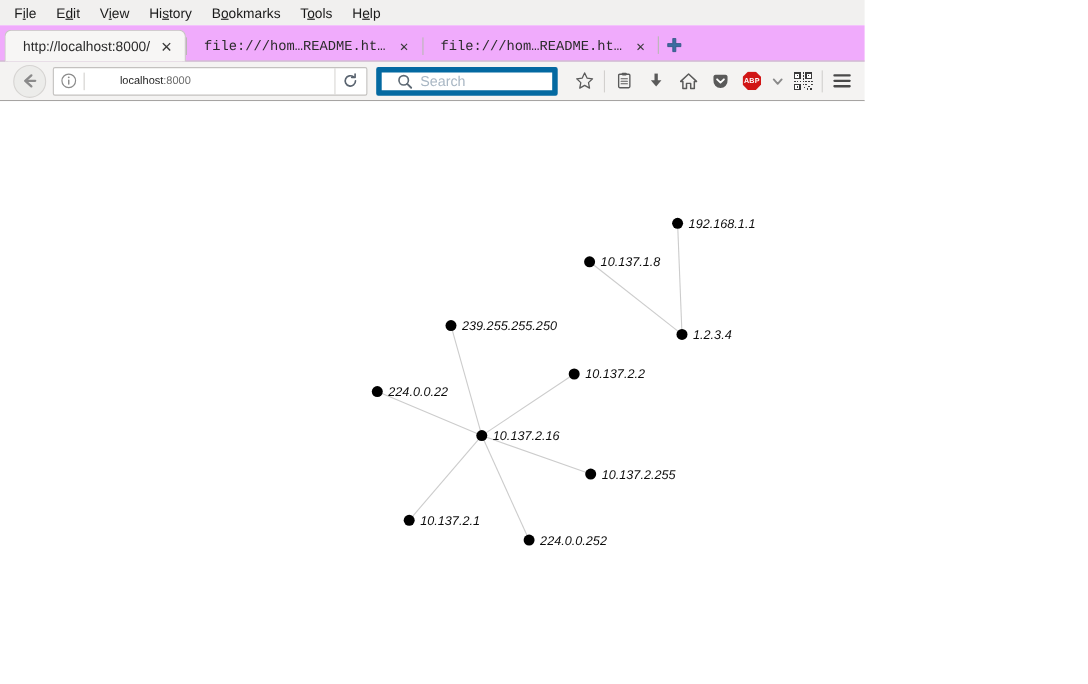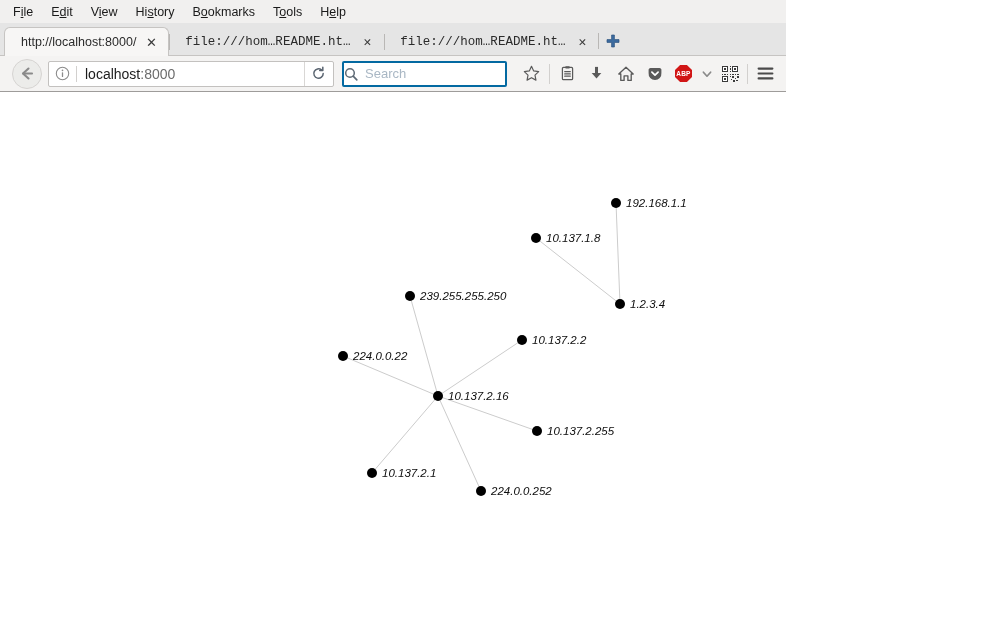--- a/index.html
+++ b/index.html
@@ -40,21 +40,21 @@
     padding: 2px 9px;
     line-height: 16px;
     white-space: nowrap;
     cursor: default;
   }
   .menu-item u { text-decoration: underline; }
 
   
   .tabstrip {
     height: 33px;
-    background: #e5e5e5;
+    background: #f0abfc;
     display: flex;
     align-items: flex-end;
     padding: 0;
     flex: 0 0 auto;
     position: relative;
   }
   .tabstrip::after {
     content: "";
     position: absolute;
     left: 0; right: 0; bottom: 0;
@@ -150,45 +150,46 @@
     border: 1px solid #c3c1bf;
     border-radius: 2px;
     display: flex;
     align-items: center;
     padding: 0 2px 0 6px;
     box-sizing: border-box;
     max-width: 490px;
   }
   .url-text {
     flex: 1 1 auto;
-    font-size: 14px;
+    font-size: 10px;
     color: #6c6c6c;
     padding-left: 8px;
     white-space: nowrap;
     overflow: hidden;
+    margin-left: 24px;
   }
   .url-text b { color: #1c1c1c; font-weight: normal; }
   .url-sep {
     width: 1px; height: 16px; background: #d2d0ce; margin-left: 6px;
   }
   .reload-btn {
     width: 26px; height: 24px;
     display: flex; align-items: center; justify-content: center;
     flex: 0 0 auto;
     border-left: 1px solid #d9d7d5;
   }
   .searchbar {
     width: 165px;
     height: 26px;
     background: #ffffff;
-    border: 2px solid #0369a1;
+    border: 5px solid #0369a1;
     border-radius: 2px;
     display: flex;
     align-items: center;
-    padding: 0 0;
+    padding: 0 14px;
     box-sizing: border-box;
     margin-left: 8px;
     flex: 0 0 auto;
   }
   .search-ph {
     font-size: 13px;
     color: #a9b7c4;
     padding-left: 7px;
   }
   .tool-icons {

